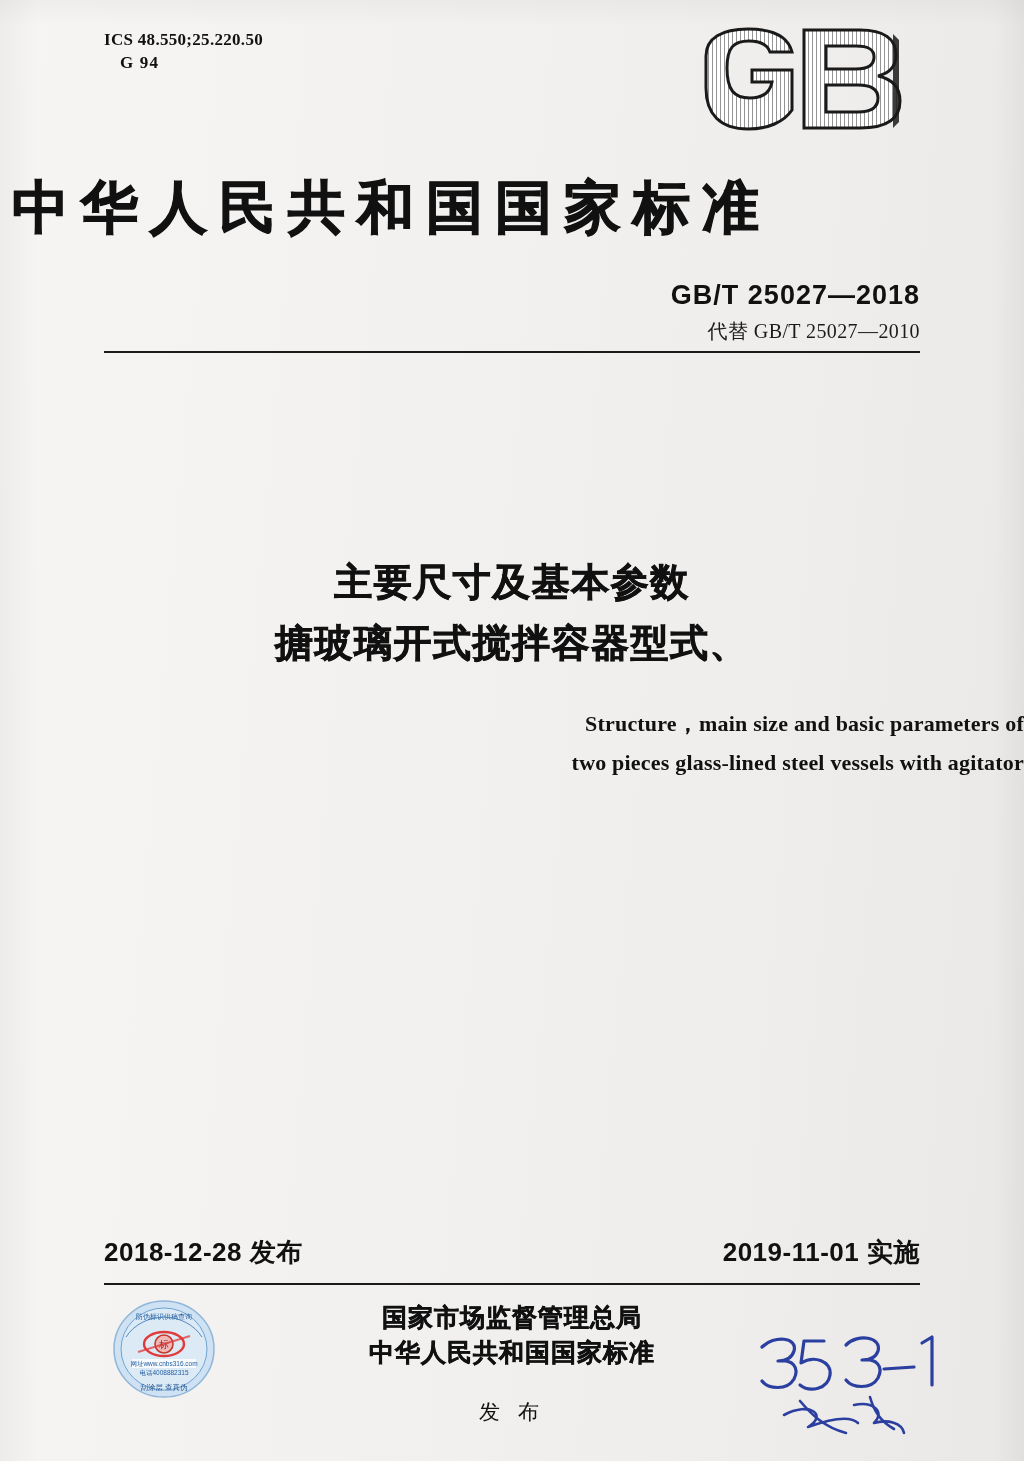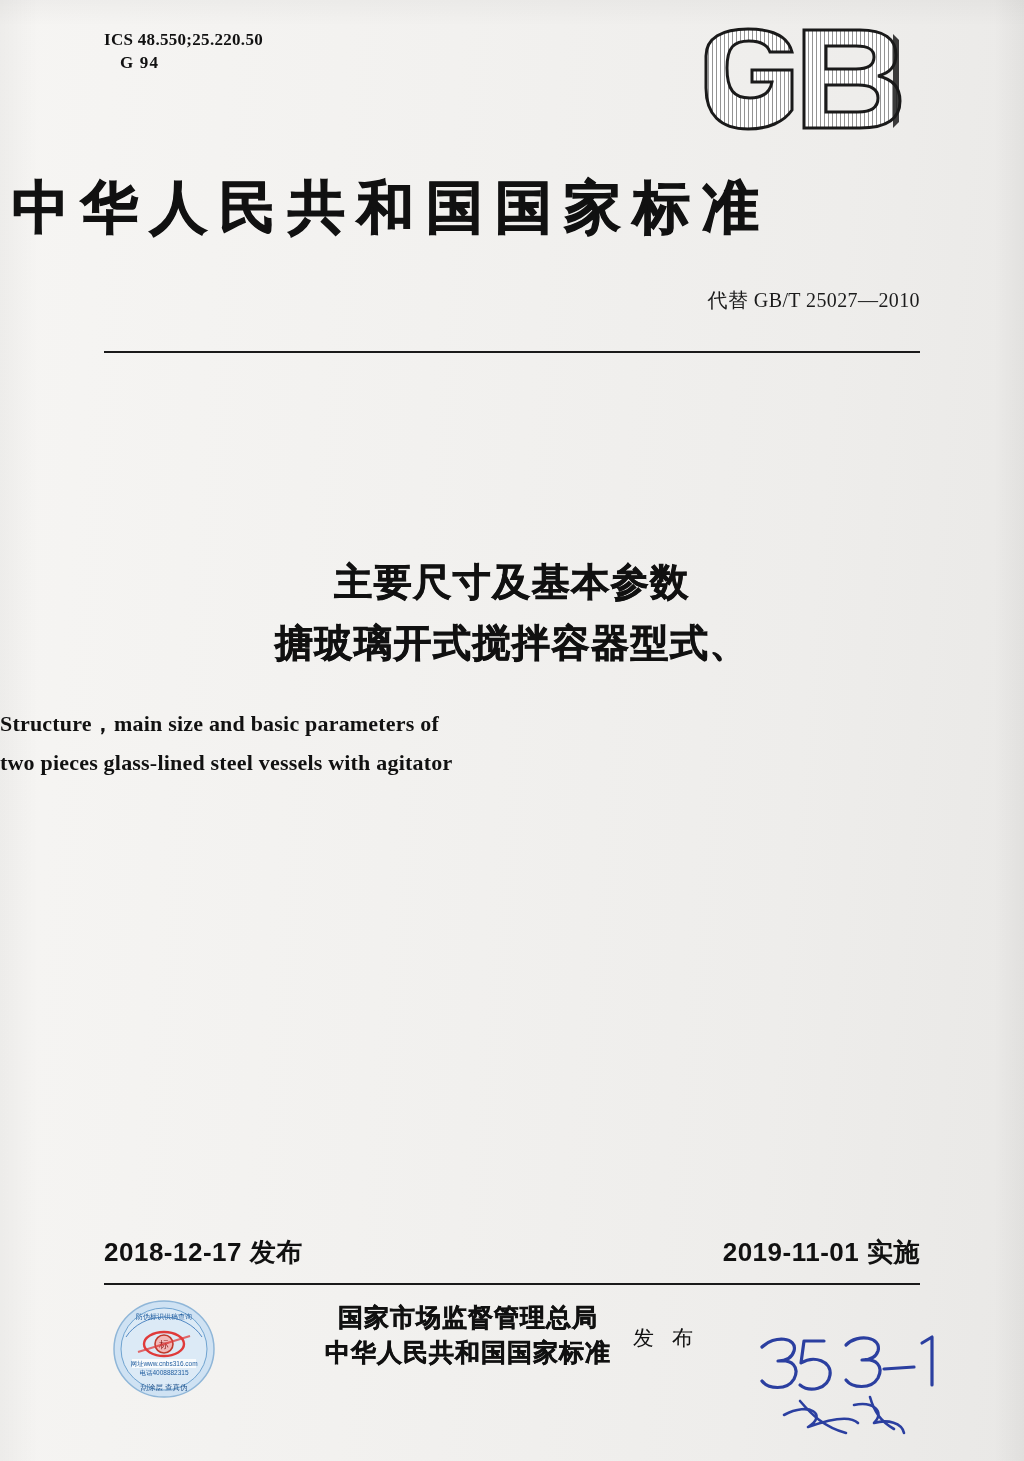--- a/index.html
+++ b/index.html
@@ -111,21 +111,21 @@
     font-size: 38px;
     line-height: 1.6;
     letter-spacing: 1.5px;
     color: #111;
     -webkit-text-stroke: 0.7px #111;
   }
   .title-en {
     position: absolute;
     left: 0; right: 0;
     top: 705px;
-    text-align: left;
+    text-align: right;
     font-family: "Liberation Serif", serif;
     font-weight: bold;
     font-size: 22px;
     line-height: 1.75;
     letter-spacing: 0.2px;
     color: #111;
   }
 
   
   .issue-date {
@@ -157,20 +157,21 @@
   }
 
   .issuer {
     position: absolute;
     left: 0; right: 0;
     top: 1300px;
     display: flex;
     align-items: center;
     justify-content: center;
     gap: 22px;
+    flex-direction: column;
   }
   .issuer-lines {
     text-align: center;
     font-family: "Liberation Sans", sans-serif;
     font-weight: bold;
     font-size: 25px;
     line-height: 1.4;
     letter-spacing: 1px;
     color: #111;
     -webkit-text-stroke: 0.5px #111;
@@ -230,36 +231,37 @@
                M126,20 L126,43 L156,43 C168,43 174,39 174,31 C174,23 168,20 156,20 Z
                M126,59 L126,86 L158,86 C171,86 178,81 178,72 C178,63 171,59 158,59 Z" fill="url(#hatch)" stroke="#1a1a1a" stroke-width="3" fill-rule="evenodd"></path>
 
       <path d="M193,8 L199,14 L199,96 L193,102 Z" fill="#1a1a1a" opacity="0.85"></path>
     </svg>
   </div>
 
   <div class="nat-title">中华人民共和国国家标准</div>
 
   <div class="std-no">
+    <div class="main">GB/T 25027—2018</div>
     <div class="replace">代替 GB/T 25027—2010</div>
   </div>
 
   <div class="rule"></div>
 
   <div class="title-cn">
     <div>主要尺寸及基本参数</div>
     <div>搪玻璃开式搅拌容器型式、</div>
   </div>
 
   <div class="title-en">
     <div>Structure，main size and basic parameters of</div>
     <div>two pieces glass-lined steel vessels with agitator</div>
   </div>
 
-  <div class="issue-date">2018-12-17 发布</div>
+  <div class="issue-date">2018-12-28 发布</div>
   <div class="effective-date">2019-11-01 实施</div>
   <div class="footer-rule"></div>
 
   <div class="seal">
     <svg viewBox="0 0 104 104" xmlns="http://www.w3.org/2000/svg">
       <ellipse cx="52" cy="52" rx="50" ry="48" fill="#cfe2f3" stroke="#8fb6d8" stroke-width="1.5"></ellipse>
       <ellipse cx="52" cy="52" rx="43" ry="41" fill="#dceaf6" stroke="#6fa3d0" stroke-width="1"></ellipse>
       <path d="M14,40 A44,40 0 0 1 90,40" fill="none" stroke="#2f6fb5" stroke-width="0.8"></path>
       <text x="52" y="22" font-size="7" fill="#1f5c9e" text-anchor="middle" font-family="Liberation Sans, sans-serif">防伪标识供稿查询</text>
       <rect x="20" y="62" width="64" height="9" fill="#ffffff" opacity="0.8"></rect>

